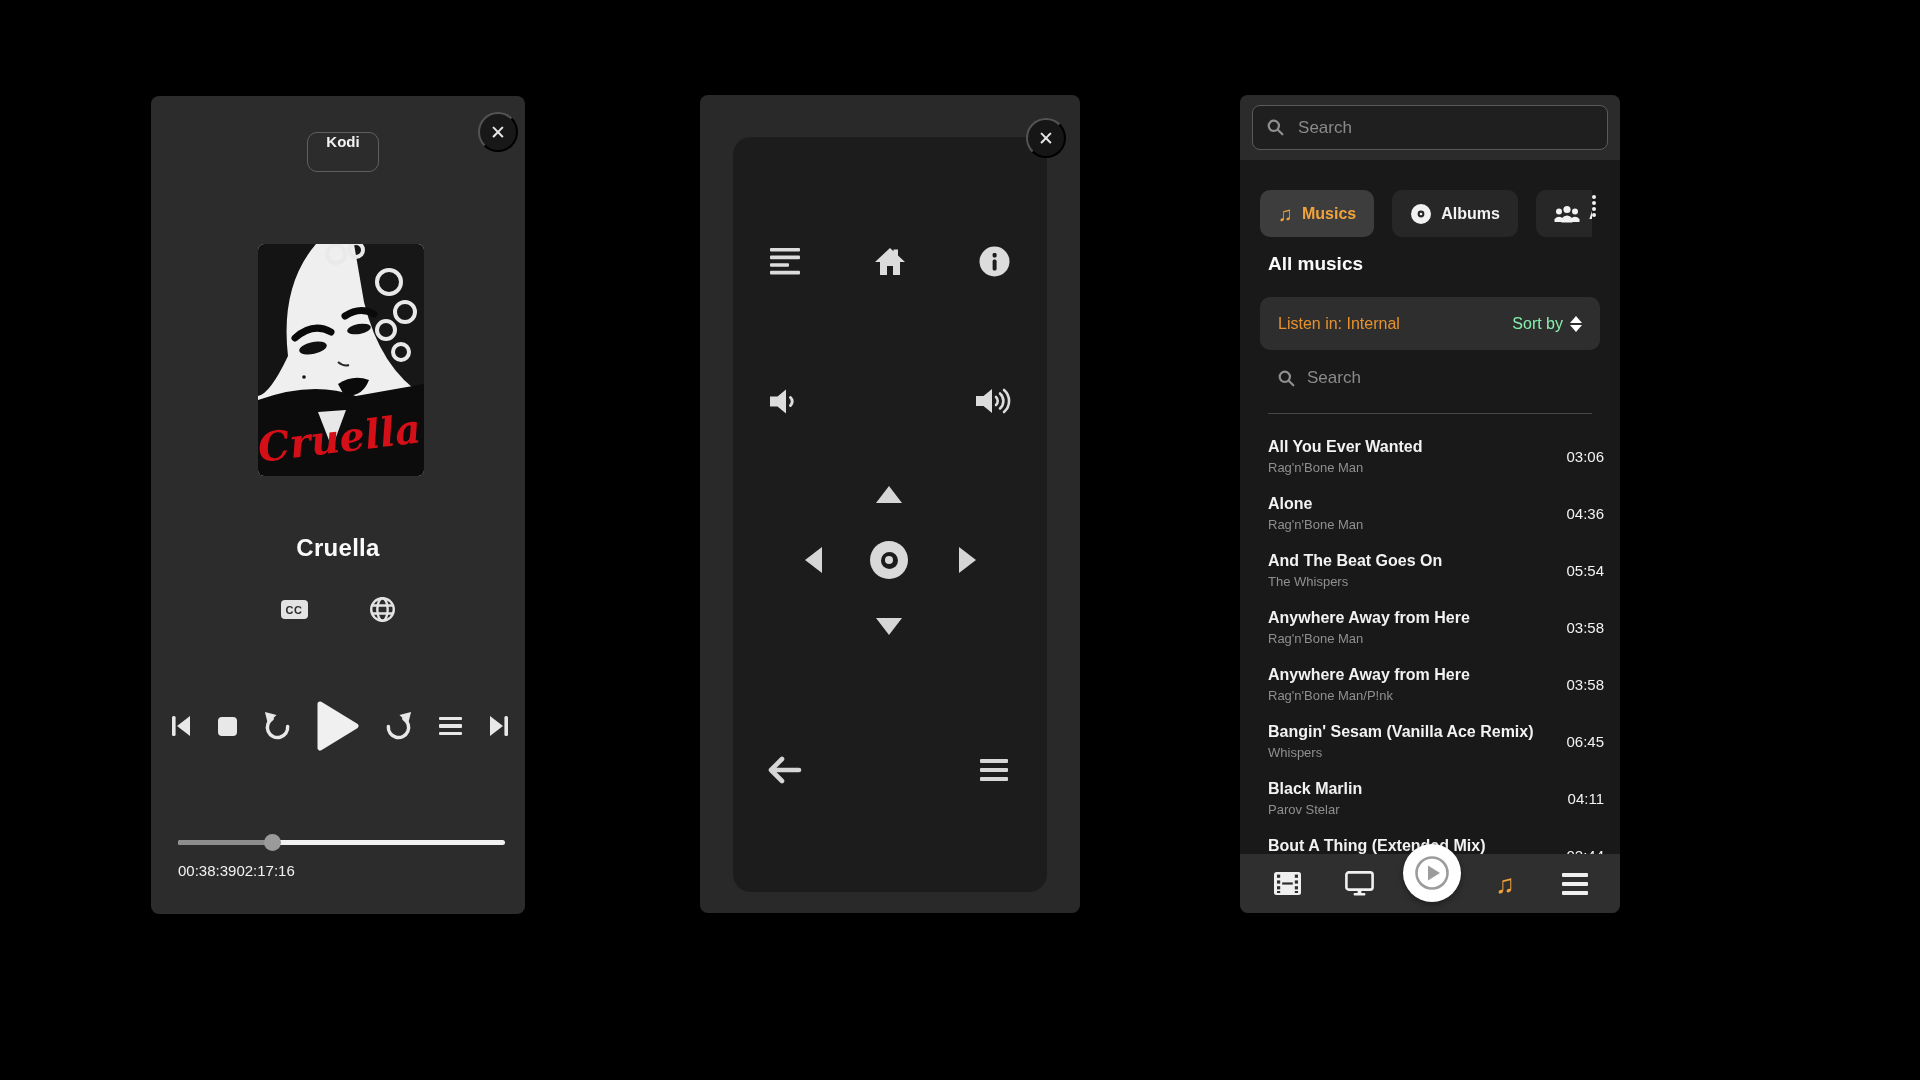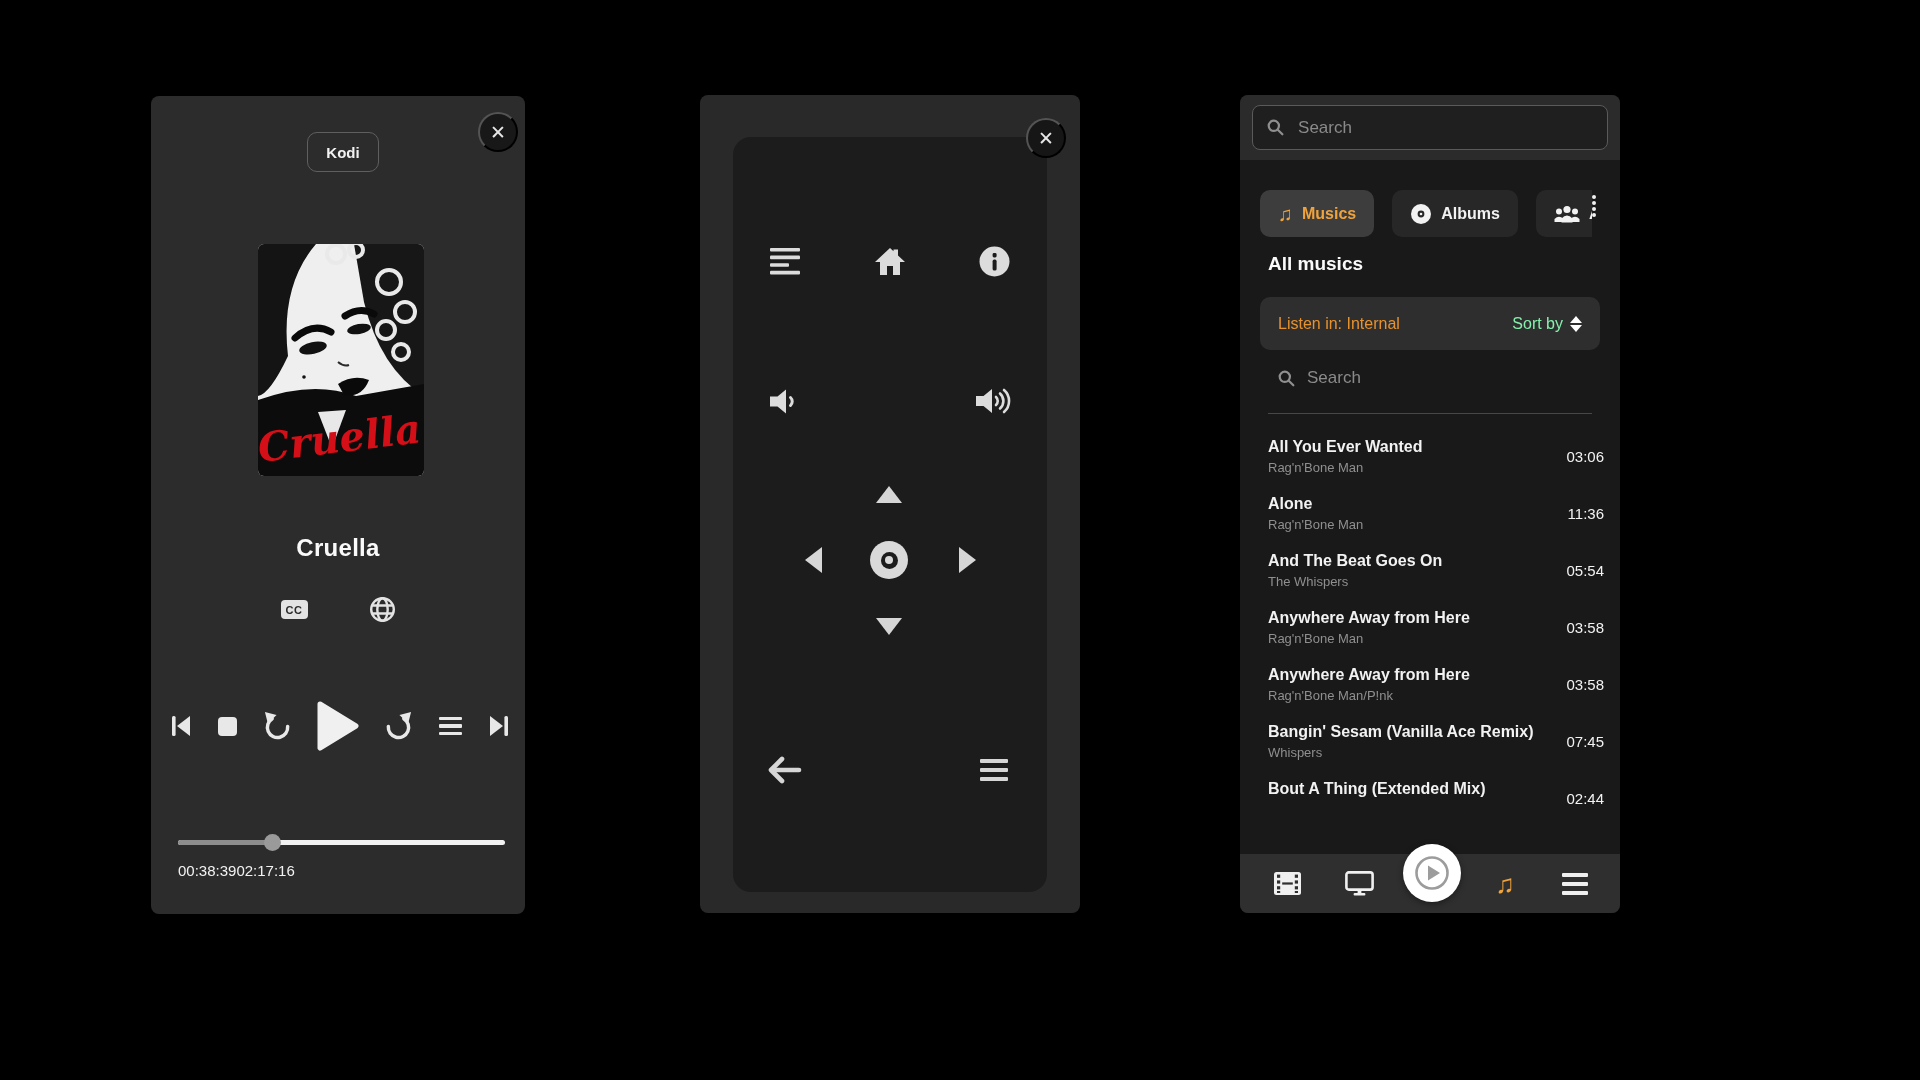--- a/index.html
+++ b/index.html
@@ -1,21 +1,21 @@
 <!DOCTYPE html>
 <html><head>
 <meta charset="utf-8">
 <style>
   html,body{margin:0;padding:0;background:#000;width:1920px;height:1080px;overflow:hidden;
     font-family:"Liberation Sans",sans-serif;-webkit-font-smoothing:antialiased;}
   .panel{position:absolute;border-radius:8px;}
   
   #player-panel{left:151px;top:96px;width:374px;height:818px;background:#2c2c2c;}
   .chip-kodi{position:absolute;left:156px;top:36px;width:70px;height:38px;border:1px solid #5f5f5f;
-    border-radius:10px;display:flex;align-items:center;justify-content:center;color:#f2f2f2;
+    border-radius:10px;display:flex;justify-content:center;color:#f2f2f2;
     font-weight:bold;font-size:15px;background:transparent;}
   .close-btn{position:absolute;width:40px;height:40px;border-radius:50%;background:#181818;
     display:flex;align-items:center;justify-content:center;color:#e8e8e8;font-size:19px;cursor:pointer;}
   #player-close{left:327px;top:16px;}
   .poster{position:absolute;left:107px;top:148px;width:166px;height:232px;border-radius:6px;overflow:hidden;}
   .media-title{position:absolute;left:0;top:438px;width:100%;text-align:center;color:#fafafa;
     font-size:24px;font-weight:bold;letter-spacing:.3px;}
   .sub-icons{position:absolute;left:0;top:500px;width:100%;display:flex;justify-content:center;
     gap:61px;align-items:center;}
   .cc-badge{width:27px;height:19px;background:#e3e3e3;border-radius:4px;display:flex;align-items:center;
@@ -339,41 +339,46 @@
 
   <div class="song-list">
     <div class="song-row">
       <div class="song-title">All You Ever Wanted</div>
       <div class="song-artist">Rag'n'Bone Man</div>
       <div class="song-dur">03:06</div>
     </div>
     <div class="song-row">
       <div class="song-title">Alone</div>
       <div class="song-artist">Rag'n'Bone Man</div>
-      <div class="song-dur">11:36</div>
+      <div class="song-dur">04:36</div>
     </div>
     <div class="song-row">
       <div class="song-title">And The Beat Goes On</div>
       <div class="song-artist">The Whispers</div>
       <div class="song-dur">05:54</div>
     </div>
     <div class="song-row">
       <div class="song-title">Anywhere Away from Here</div>
       <div class="song-artist">Rag'n'Bone Man</div>
       <div class="song-dur">03:58</div>
     </div>
     <div class="song-row">
       <div class="song-title">Anywhere Away from Here</div>
       <div class="song-artist">Rag'n'Bone Man/P!nk</div>
       <div class="song-dur">03:58</div>
     </div>
     <div class="song-row">
       <div class="song-title">Bangin' Sesam (Vanilla Ace Remix)</div>
       <div class="song-artist">Whispers</div>
-      <div class="song-dur">07:45</div>
+      <div class="song-dur">06:45</div>
+    </div>
+    <div class="song-row">
+      <div class="song-title">Black Marlin</div>
+      <div class="song-artist">Parov Stelar</div>
+      <div class="song-dur">04:11</div>
     </div>
     <div class="song-row">
       <div class="song-title">Bout A Thing (Extended Mix)</div>
       <div class="song-artist"></div>
       <div class="song-dur">02:44</div>
     </div>
   </div>
 
   <div class="nav-bar">
     <button class="nav-btn" style="left:19px">

